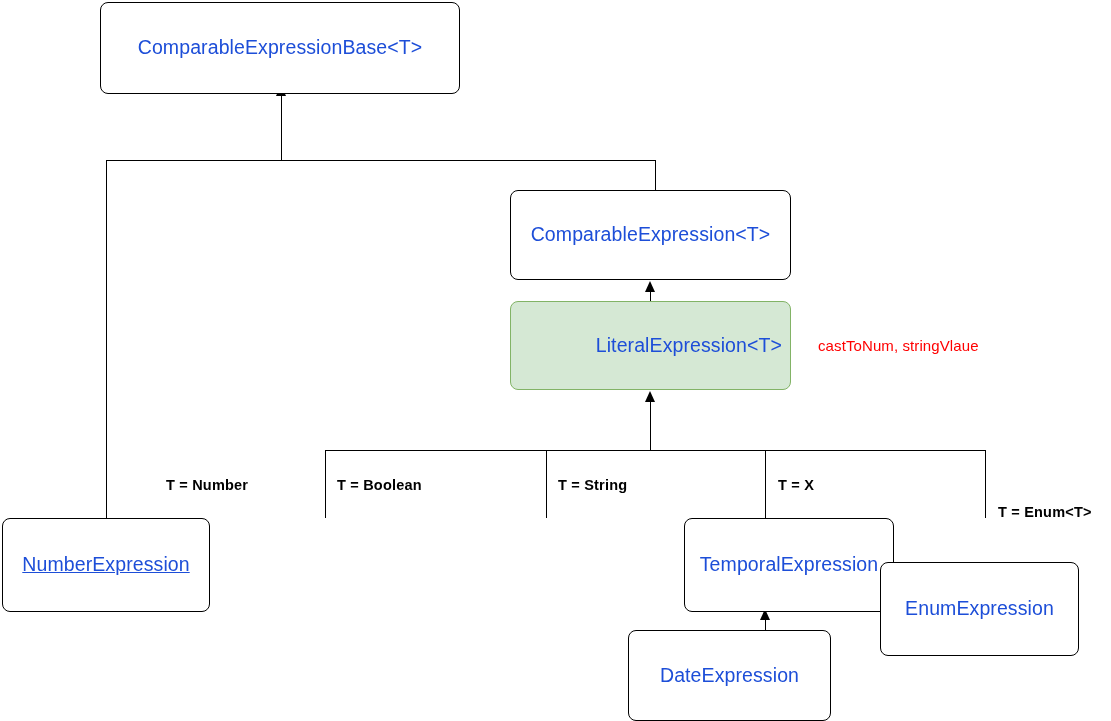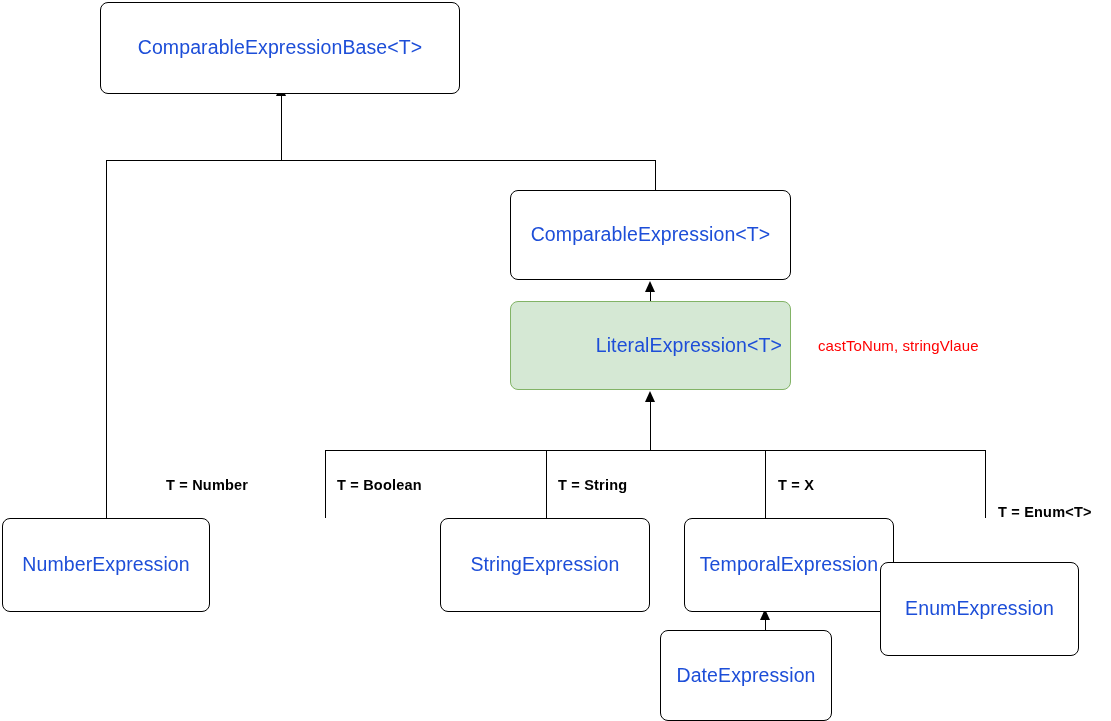--- a/index.html
+++ b/index.html
@@ -129,37 +129,34 @@
   <div class="vline" style="left:546px; top:450px; height:68px;"></div>
   <div class="vline" style="left:765px; top:450px; height:68px;"></div>
   <div class="vline" style="left:985px; top:450px; height:68px;"></div>
 
   <div class="edge-label" style="left:126px; top:477px;margin-left:40px;">T = Number</div>
   <div class="edge-label" style="left:337px; top:477px;">T = Boolean</div>
   <div class="edge-label" style="left:558px; top:477px;">T = String</div>
   <div class="edge-label" style="left:778px; top:477px;">T = X</div>
   <div class="edge-label" style="left:998px; top:504px;">T = Enum&lt;T&gt;</div>
 
-  <div class="node" style="left:2px; top:518px; width:208px; height:94px;">
+  <div class="node" style="left:2px; top:518px; width:208px; height:94px;text-decoration:underline;">
     <span class="node-label">NumberExpression</span>
   </div>
 
 
-  <div class="node" style="left:440px; top:518px; width:210px; height:94px;">
-    <span class="node-label">StringExpression</span>
-  </div>
 
   <div class="node" style="left:684px; top:518px; width:210px; height:94px;justify-content:center;">
     <span class="node-label">TemporalExpression</span>
   </div>
 
   <div class="node" style="left:880px; top:518px; width:199px; height:94px;margin-top:44px;">
     <span class="node-label">EnumExpression</span>
   </div>
 
   <div class="vline" style="left:765px; top:620px; height:11px;"></div>
   <div class="arrowhead" style="left:760px; top:609px;"></div>
 
-  <div class="node" style="left:660px; top:630px; width:172px; height:91px;">
+  <div class="node" style="left:628px; top:630px; width:203px; height:91px;">
     <span class="node-label">DateExpression</span>
   </div>
 
 </div>
 
 </body></html>

